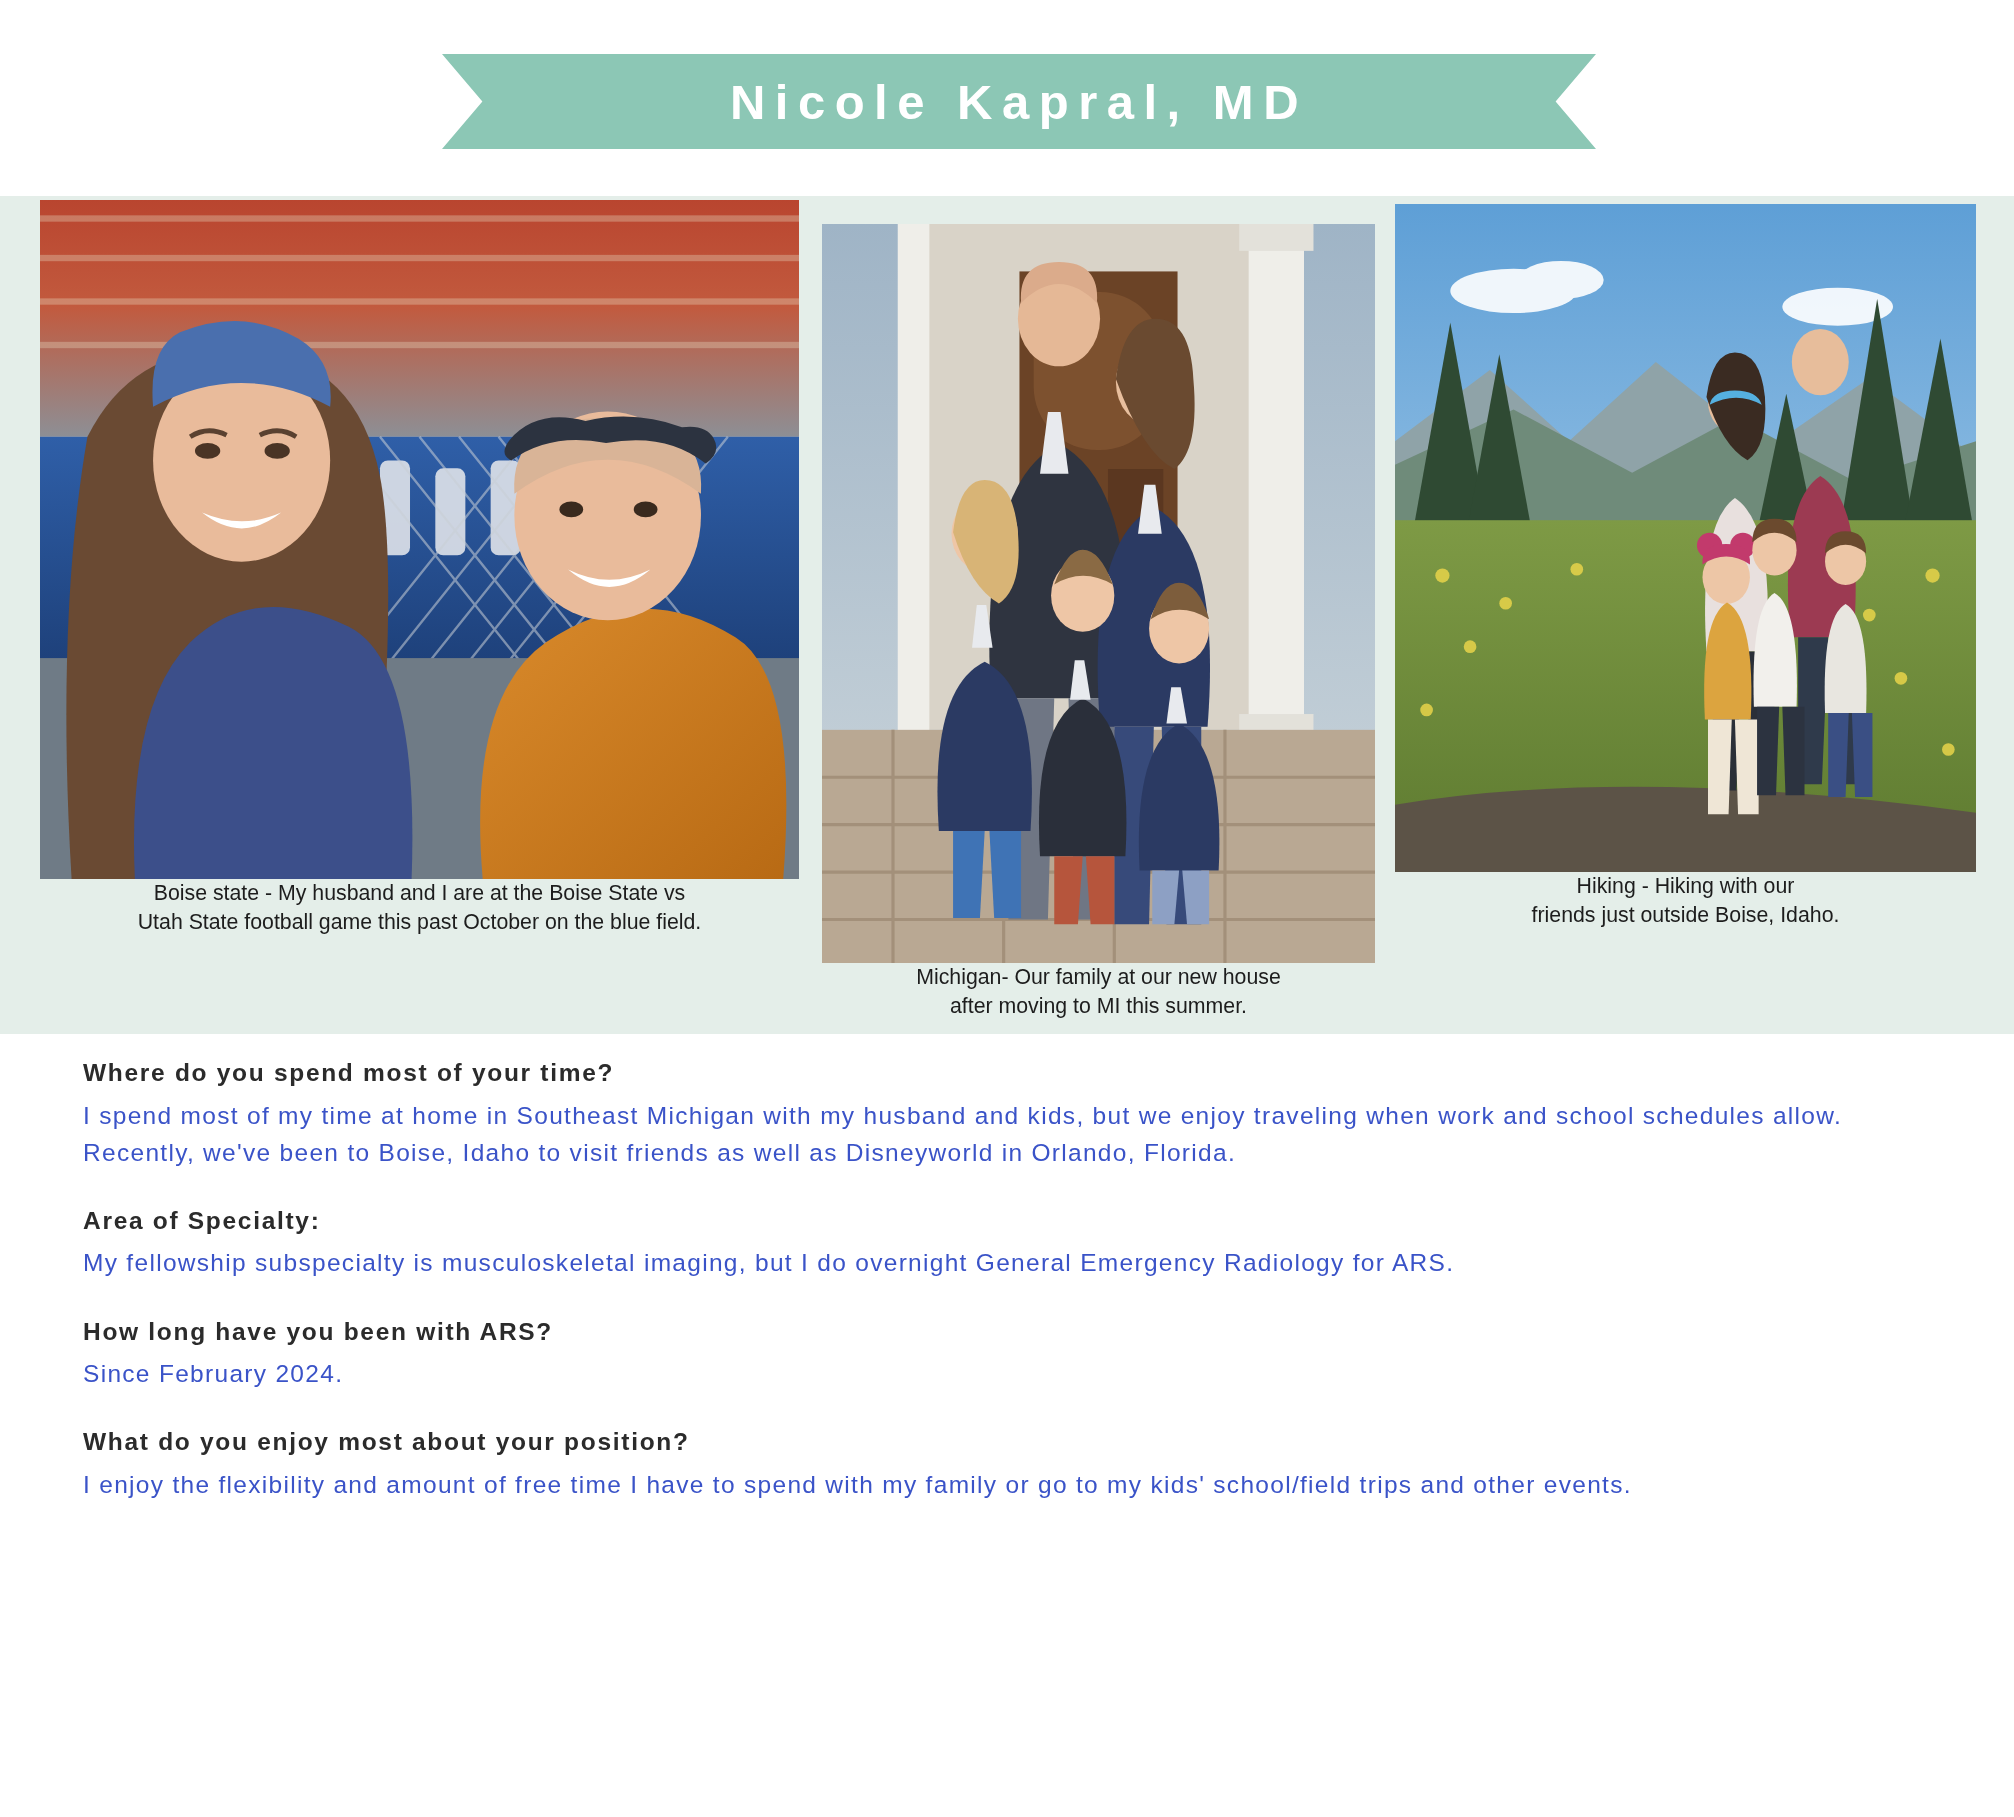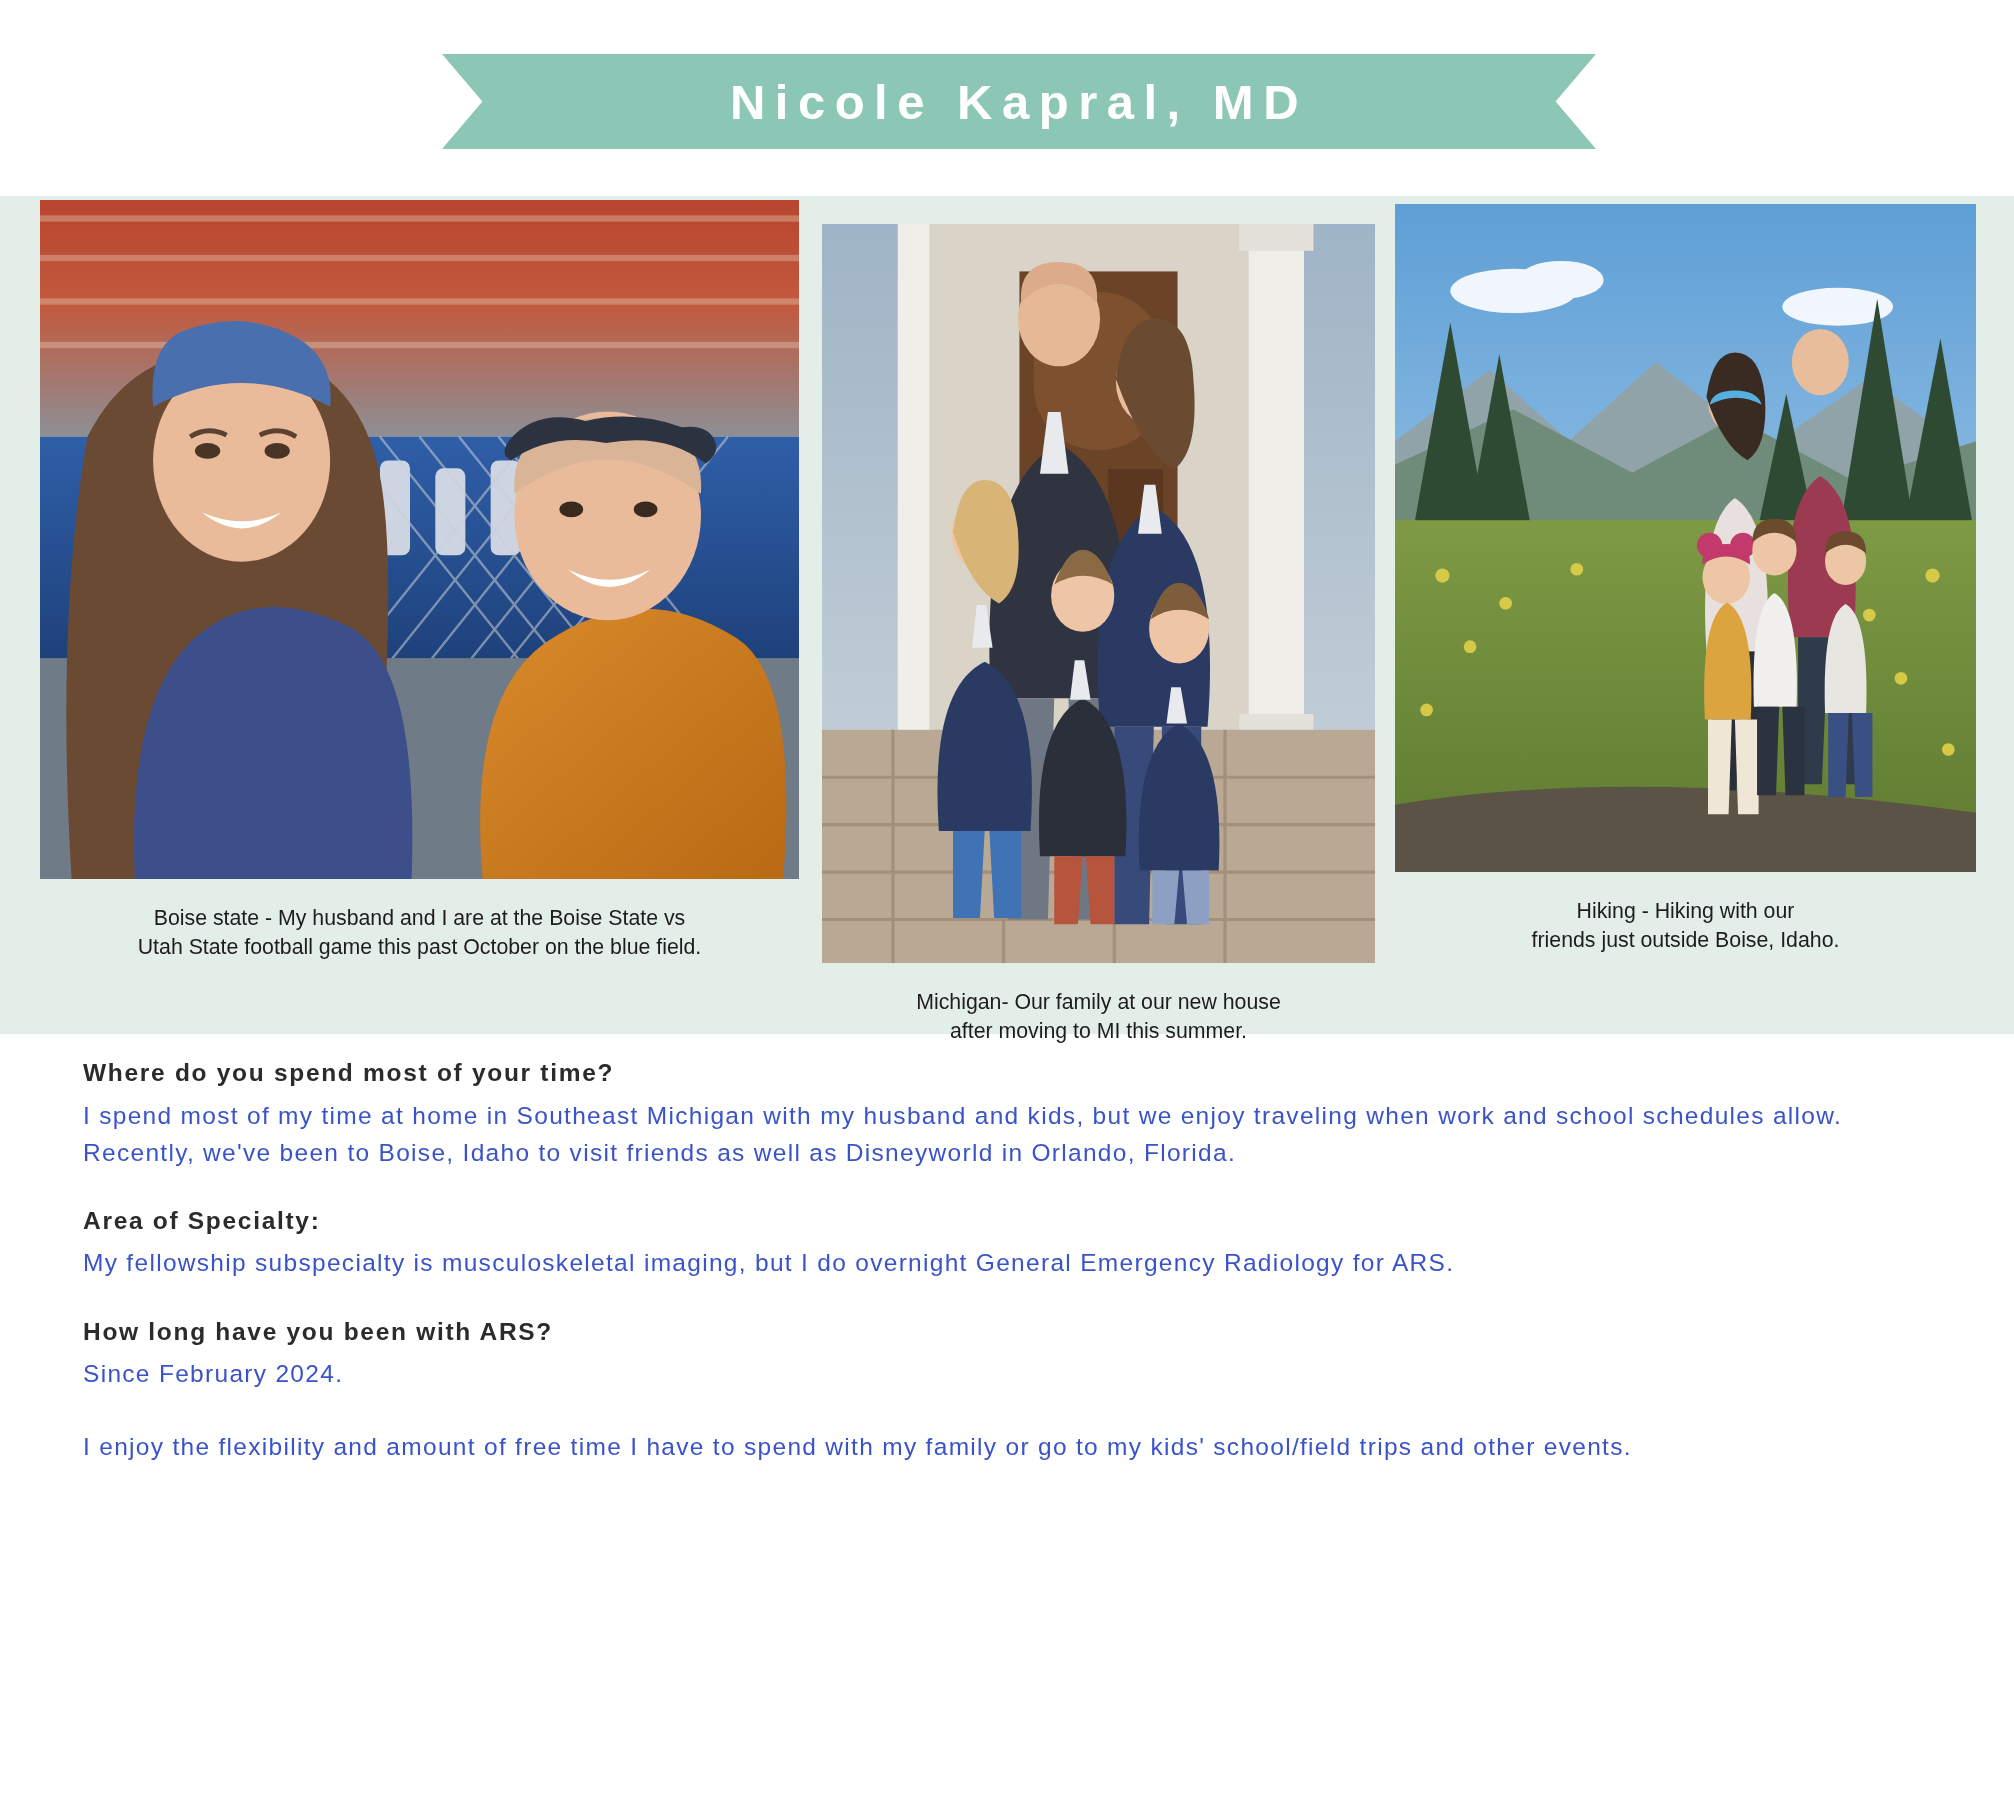--- a/index.html
+++ b/index.html
@@ -58,21 +58,21 @@
     width: 100%;
     background: #cfcfcf;
     overflow: hidden;
     position: relative;
   }
   .caption {
     text-align: center;
     color: #1d1d1d;
     font-size: 21.3px;
     line-height: 1.35;
-    padding-top: 25px;
+    padding-top: 0;
     font-family: "Liberation Sans", sans-serif;
     white-space: pre-line;
   }
 
   
   #card-boise   { left: 40px;   top: 4px;   width: 759px; }
   #card-michigan{ left: 822px; top: 28px;  width: 553px; }
   #card-hiking  { left: 1395px; top: 8px;  width: 581px; }
 
   #card-boise .photo-frame   { height: 679px; }
@@ -374,17 +374,18 @@
     <div class="question">Area of Specialty:</div>
     <div class="answer">My fellowship subspecialty is musculoskeletal imaging, but I do overnight General Emergency Radiology for ARS.</div>
   </div>
 
   <div class="qa-block">
     <div class="question">How long have you been with ARS?</div>
     <div class="answer">Since February 2024.</div>
   </div>
 
   <div class="qa-block">
+    <div class="question">What do you enjoy most about your position?</div>
     <div class="answer">I enjoy the flexibility and amount of free time I have to spend with my family or go to my kids' school/field trips and other events.</div>
   </div>
 
 </div>
 
 
 </body></html>

